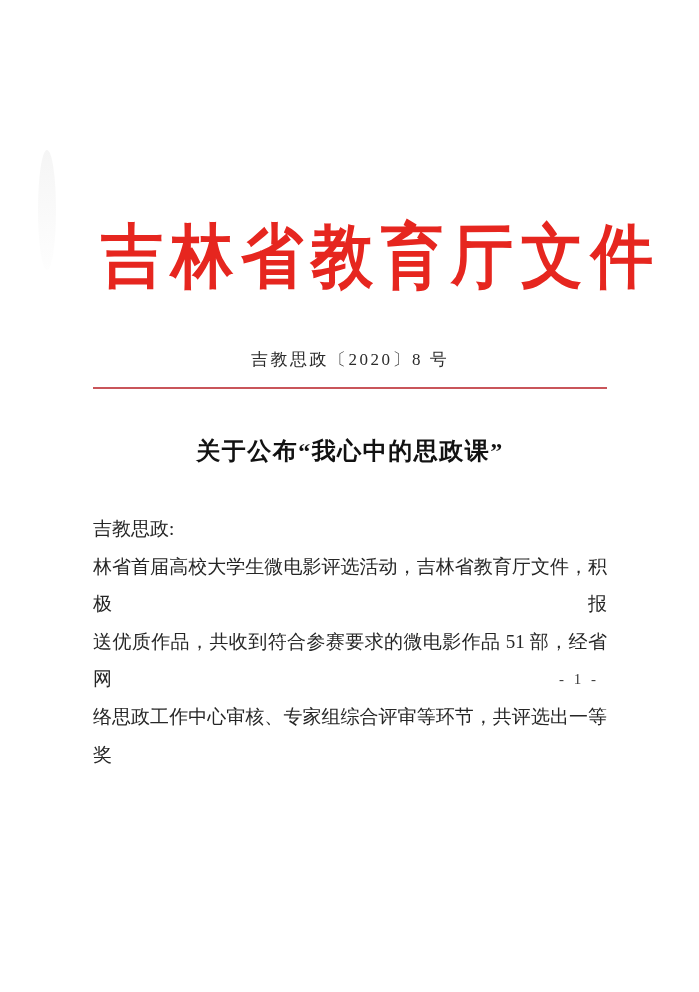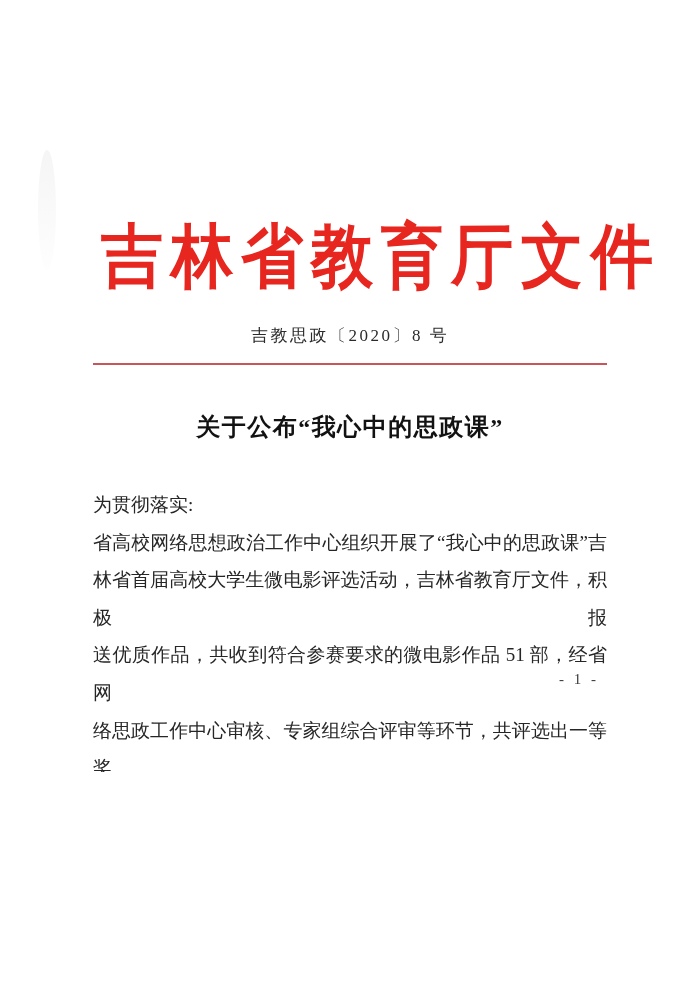--- a/index.html
+++ b/index.html
@@ -33,21 +33,21 @@
     font-size: 62px;
     font-weight: bold;
     letter-spacing: 8px;
     text-indent: 8px;
     line-height: 88px;
     transform: scaleY(1.12);
     transform-origin: center;
     white-space: nowrap;
   }
   .doc-number {
-    margin-top: 24px;
+    margin-top: 48px;
     text-align: center;
     color: #2b2b2b;
     font-size: 17px;
     letter-spacing: 2.5px;
     line-height: 24px;
   }
   .red-rule {
     margin-top: 15px;
     height: 2px;
     background: #c9555a;
@@ -96,22 +96,21 @@
 
   <div class="doc-number">吉教思政〔2020〕8 号</div>
 
   <div class="red-rule"></div>
 
   <div class="doc-title">
     <div>关于公布“我心中的思政课”</div>
   </div>
 
   <div class="body-block">
-    <div class="body-line">为贯彻落实:</div>
-    <div class="body-line just">省高校网络思想政治工作中心组织开展了“我心中的思政课”吉</div>
+    <div class="body-line">吉教思政:</div>
     <div class="body-line just">林省首届高校大学生微电影评选活动，吉林省教育厅文件，积极报</div>
     <div class="body-line just">送优质作品，共收到符合参赛要求的微电影作品 51 部，经省网</div>
     <div class="body-line just">络思政工作中心审核、专家组综合评审等环节，共评选出一等奖</div>
 
   </div>
 
   <div class="page-number">- 1 -</div>
 </div>
 
 </body></html>

